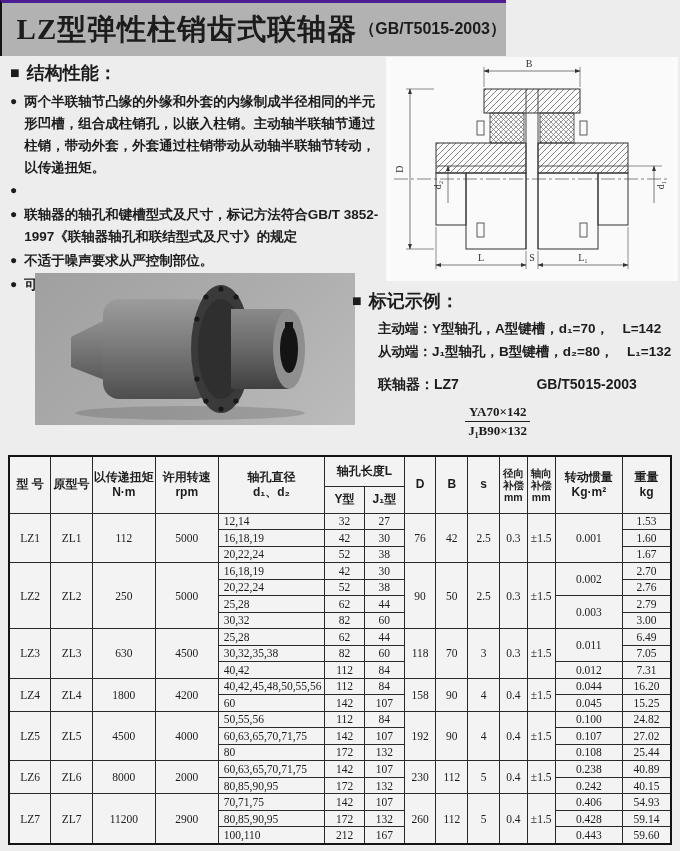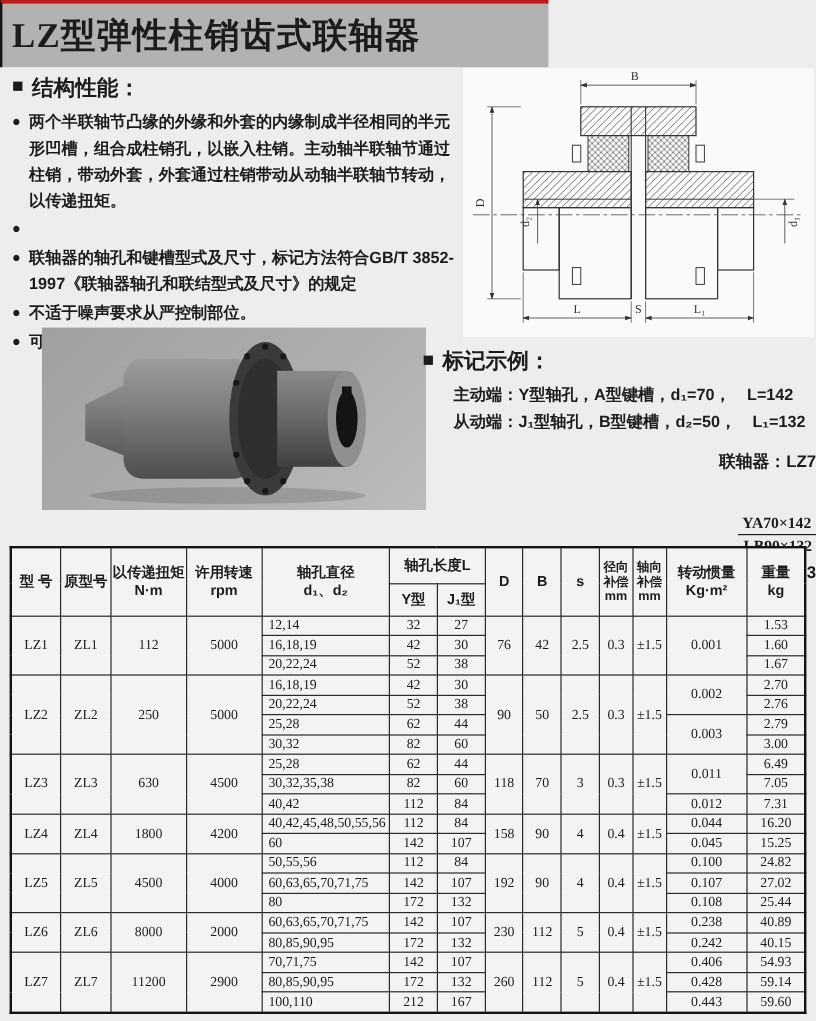--- a/index.html
+++ b/index.html
@@ -4,23 +4,23 @@
 <style>
   html,body { margin:0; padding:0; background:#9a9a9a; }
   .page {
     position:relative; width:680px; height:851px; margin:0 auto;
     background:#ededed; overflow:hidden;
     font-family:"Liberation Sans", sans-serif; color:#1c1c1c;
   }
 
   
   .title-band {
-    position:absolute; left:0; top:0; width:457px; height:56px;
-    background:#b2b2b2; border-top:3px solid #b91c1c; border-left:2px solid #141414;
-    box-sizing:border-box; display:flex; align-items:center; padding-left:8px;
+    position:absolute; left:0; top:0; width:506px; height:56px;
+    background:#b2b2b2; border-top:3px solid #4c1d95; border-left:2px solid #141414;
+    box-sizing:border-box; display:flex; align-items:center; padding-left:8px;justify-content:flex-end;
   }
   .title-main { font-family:"Liberation Serif", serif; font-size:29px; font-weight:bold; letter-spacing:1px; white-space:nowrap; }
   .title-suffix { font-size:16px; font-weight:bold; margin-left:2px; white-space:nowrap; }
 
   
   .features { position:absolute; left:10px; top:61px; width:372px; }
   .sec-heading { font-size:18px; font-weight:bold; display:flex; align-items:center; gap:7px; }
   .sec-marker { font-size:16px; line-height:1; }
   .bullet-list { list-style:none; margin:6px 0 0 0; padding:0; font-size:13.5px; font-weight:bold; }
   .bullet-list li { display:flex; gap:7px; line-height:1.62; margin-bottom:2px; }
@@ -35,21 +35,21 @@
   .photo-box {
     position:absolute; left:35px; top:273px; width:320px; height:152px;
     background:linear-gradient(135deg,#a0a0a0 0%,#adadad 55%,#bcbcbc 100%);
   }
   .photo-box svg { display:block; width:100%; height:100%; }
 
   
   .marking { position:absolute; left:352px; top:289px; width:328px; }
   .marking-lines { margin:4px 0 0 26px; font-size:13.5px; font-weight:bold; line-height:1.72; }
   .marking-lines .mk-line1 { font-weight:600; }
-  .designation { margin:13px 0 0 26px; font-size:14px; font-weight:bold; display:flex; align-items:flex-end; gap:6px;flex-direction:column; }
+  .designation { margin:13px 0 0 26px; font-size:14px; font-weight:bold; display:flex; align-items:flex-start; gap:6px; }
   .frac { display:inline-flex; flex-direction:column; text-align:center; font-size:13px; font-family:"Liberation Serif", serif;margin-top:28px; }
   .frac-top { border-bottom:1.5px solid #1c1c1c; padding:0 4px 1px 4px; }
   .frac-bottom { padding-top:1px; }
 
   
   .table-title { position:absolute; top:427px; left:0; width:100%; text-align:center; font-size:19px; font-weight:bold; letter-spacing:1px; }
   table.spec { position:absolute; left:8px; top:455px; width:664px; height:390px;
     border-collapse:collapse; table-layout:fixed; background:#f3f3f3; border:2px solid #141414; }
   table.spec th, table.spec td { border:1px solid #2a2a2a; text-align:center; vertical-align:middle; padding:0; }
   table.spec th { font-size:12px; font-weight:bold; line-height:1.25; }
@@ -59,20 +59,21 @@
   .pre { white-space:pre-line; }
   thead tr.h1 { height:30px; } thead tr.h2 { height:27px; }
 </style>
 </head>
 <body>
 
 <div class="page">
 
   <div class="title-band">
     <span class="title-main">LZ型弹性柱销齿式联轴器</span>
+    <span class="title-suffix">（GB/T5015-2003）</span>
   </div>
 
   <div class="features">
     <div class="sec-heading">
       <span class="sec-marker">■</span>
       <span>结构性能：</span>
     </div>
     <ul class="bullet-list">
       <li>
         <span class="bullet-char">●</span>
@@ -213,21 +214,21 @@
     </svg>
   </div>
 
   <div class="marking">
     <div class="sec-heading">
       <span class="sec-marker">■</span>
       <span>标记示例：</span>
     </div>
     <div class="marking-lines">
       <div>主动端：Y型轴孔，A型键槽，d₁=70，　L=142</div>
-      <div>从动端：J₁型轴孔，B型键槽，d₂=50，　L₁=132</div>
+      <div>从动端：J₁型轴孔，B型键槽，d₂=80，　L₁=132</div>
     </div>
     <div class="designation">
       <span>联轴器：LZ7</span>
       <span class="frac">
         <span class="frac-top">YA70×142</span>
         <span class="frac-bottom">J₁B90×132</span>
       </span>
       <span>GB/T5015-2003</span>
     </div>
   </div>

